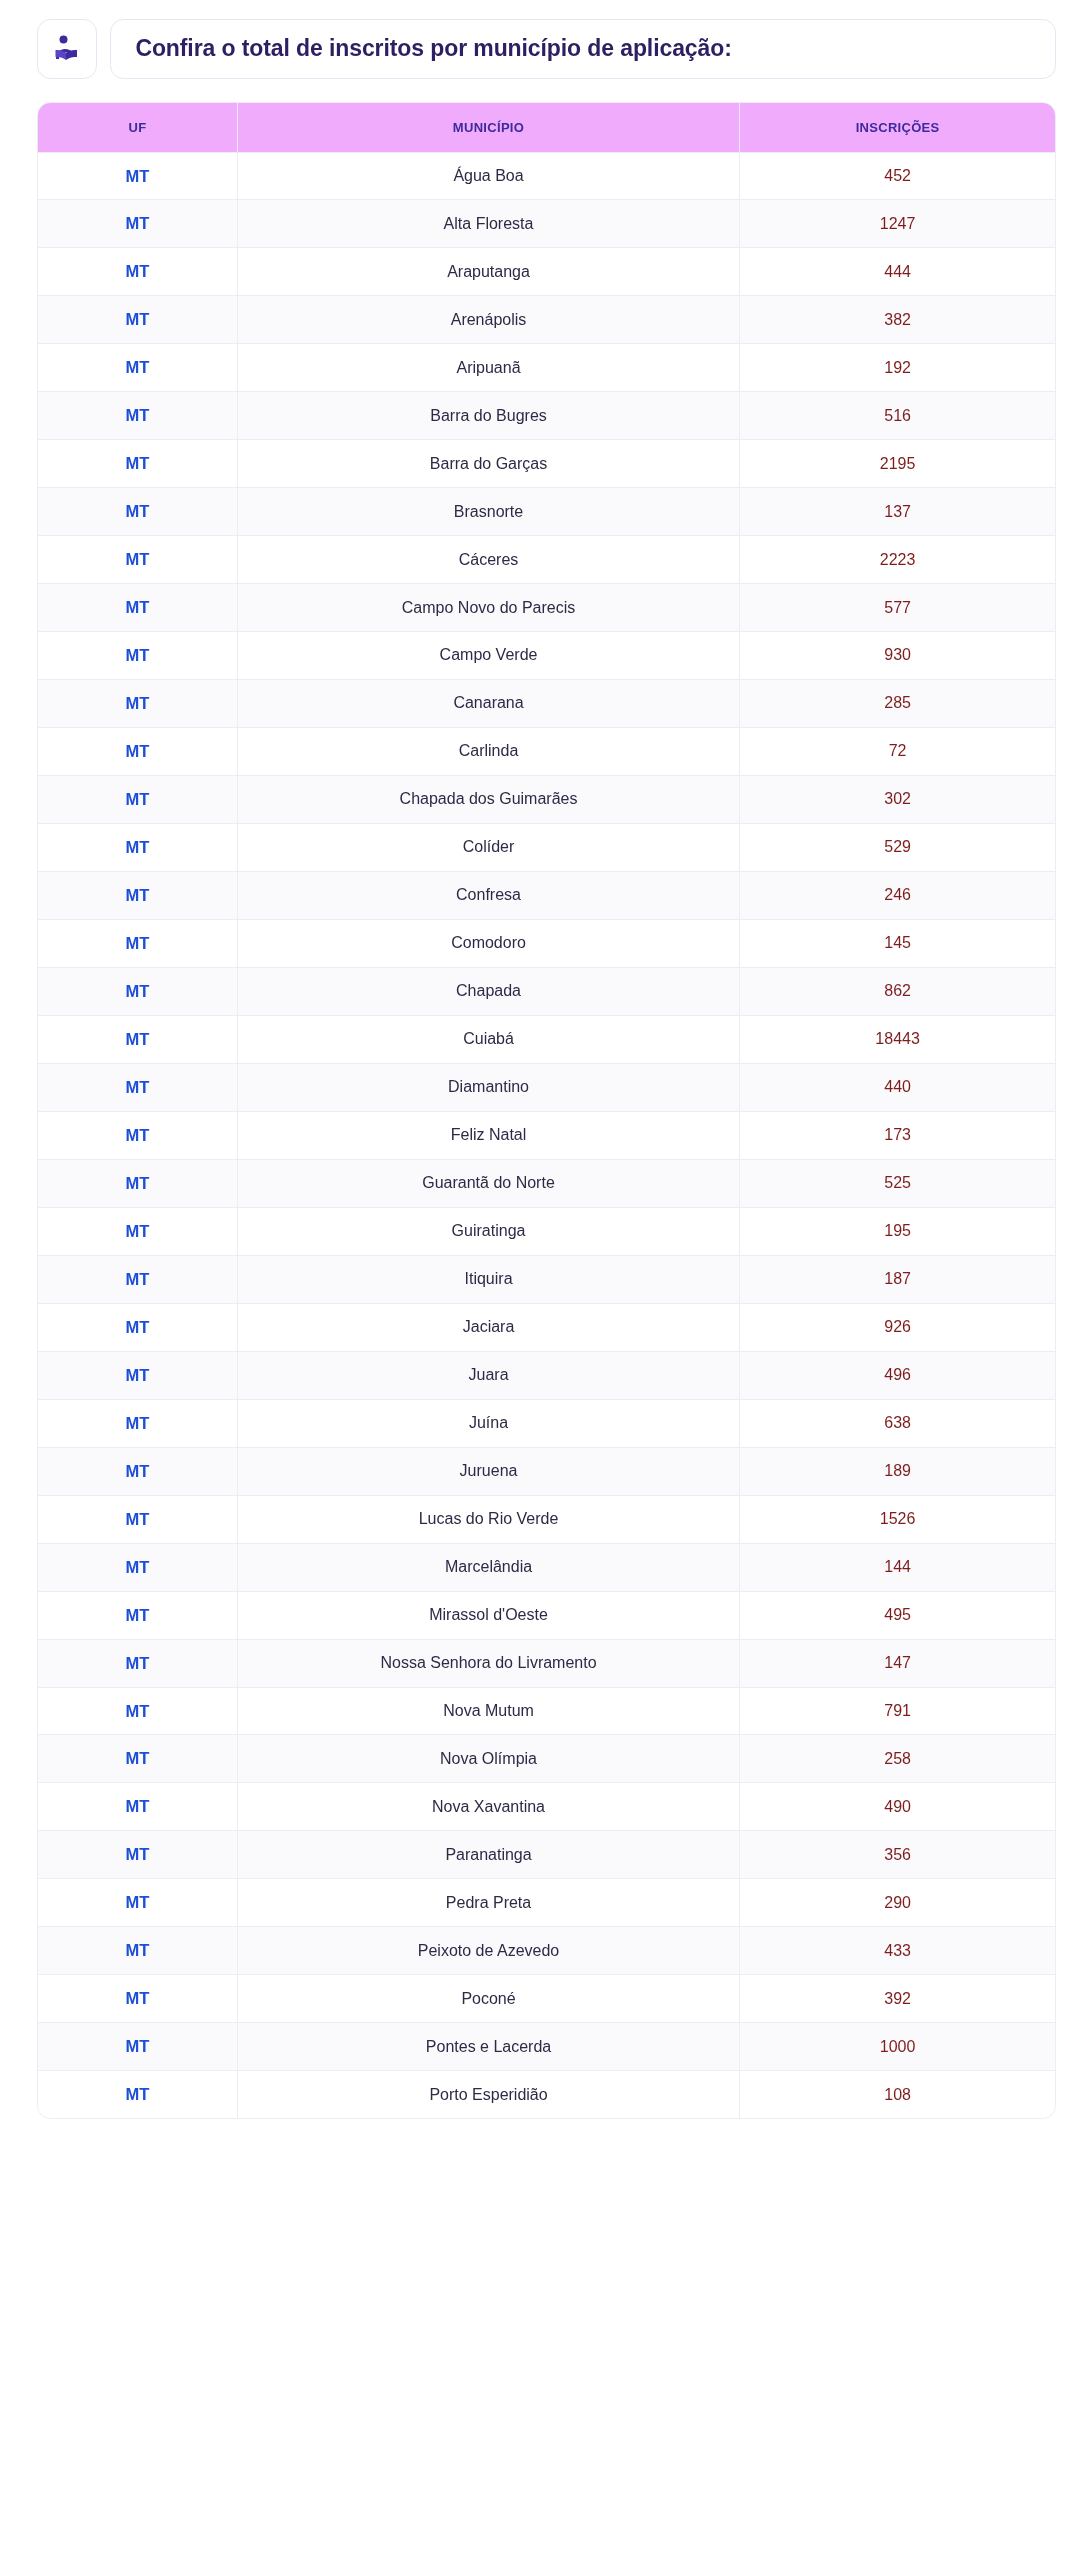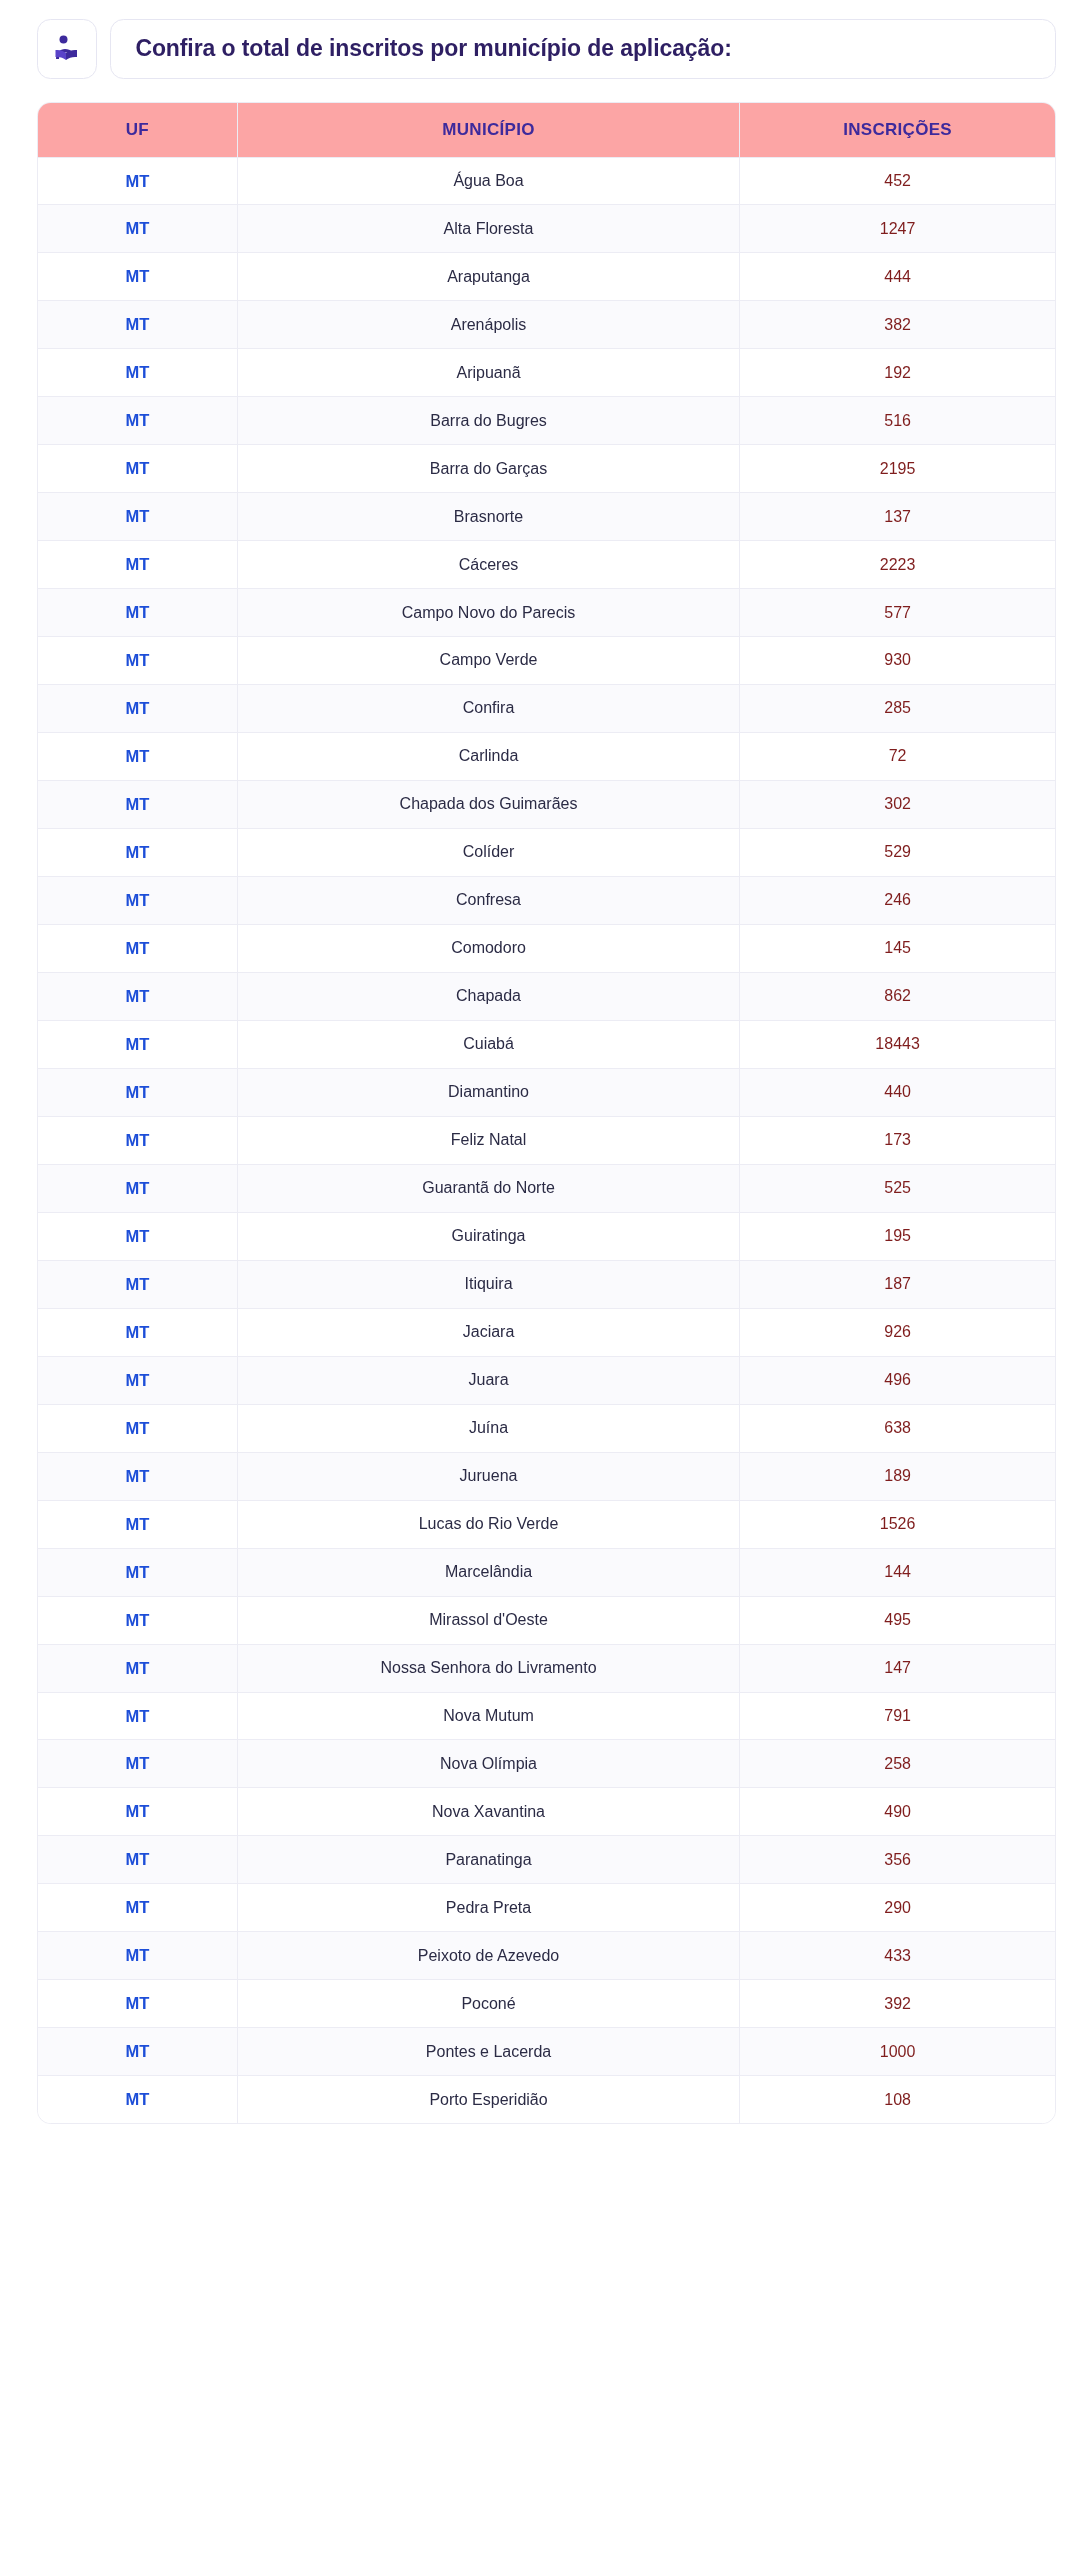--- a/index.html
+++ b/index.html
@@ -67,27 +67,27 @@
   table {
     width: 100%;
     border-collapse: collapse;
     table-layout: fixed;
   }
   col.c-uf { width: 19.6%; }
   col.c-mun { width: 49.4%; }
   col.c-ins { width: 31.0%; }
 
   thead th {
-    font-size: 17px;
+    font-size: 13px;
     font-weight: bold;
     color: #3d2a9c;
     letter-spacing: 0.3px;
     padding: 17.5px 5.2px 16.5px 5.2px;
     text-align: center;
-    background: #fca5a5;
+    background: #f0abfc;
     border-bottom: 1.5px solid #ececf4;
   }
   thead th.th-uf { border-right: 1.5px solid #ececf4; }
   thead th.th-ins { border-left: 1.5px solid #ececf4; }
 
   tbody td {
     text-align: center;
     padding: 14px 6.2px 14px 6.2px;
     font-size: 16px;
     color: #2b2b45;
@@ -194,21 +194,21 @@
             <td class="td-mun">Campo Novo do Parecis</td>
             <td class="td-ins">577</td>
           </tr>
           <tr>
             <td class="td-uf">MT</td>
             <td class="td-mun">Campo Verde</td>
             <td class="td-ins">930</td>
           </tr>
           <tr>
             <td class="td-uf">MT</td>
-            <td class="td-mun">Confira</td>
+            <td class="td-mun">Canarana</td>
             <td class="td-ins">285</td>
           </tr>
           <tr>
             <td class="td-uf">MT</td>
             <td class="td-mun">Carlinda</td>
             <td class="td-ins">72</td>
           </tr>
           <tr>
             <td class="td-uf">MT</td>
             <td class="td-mun">Chapada dos Guimarães</td>

